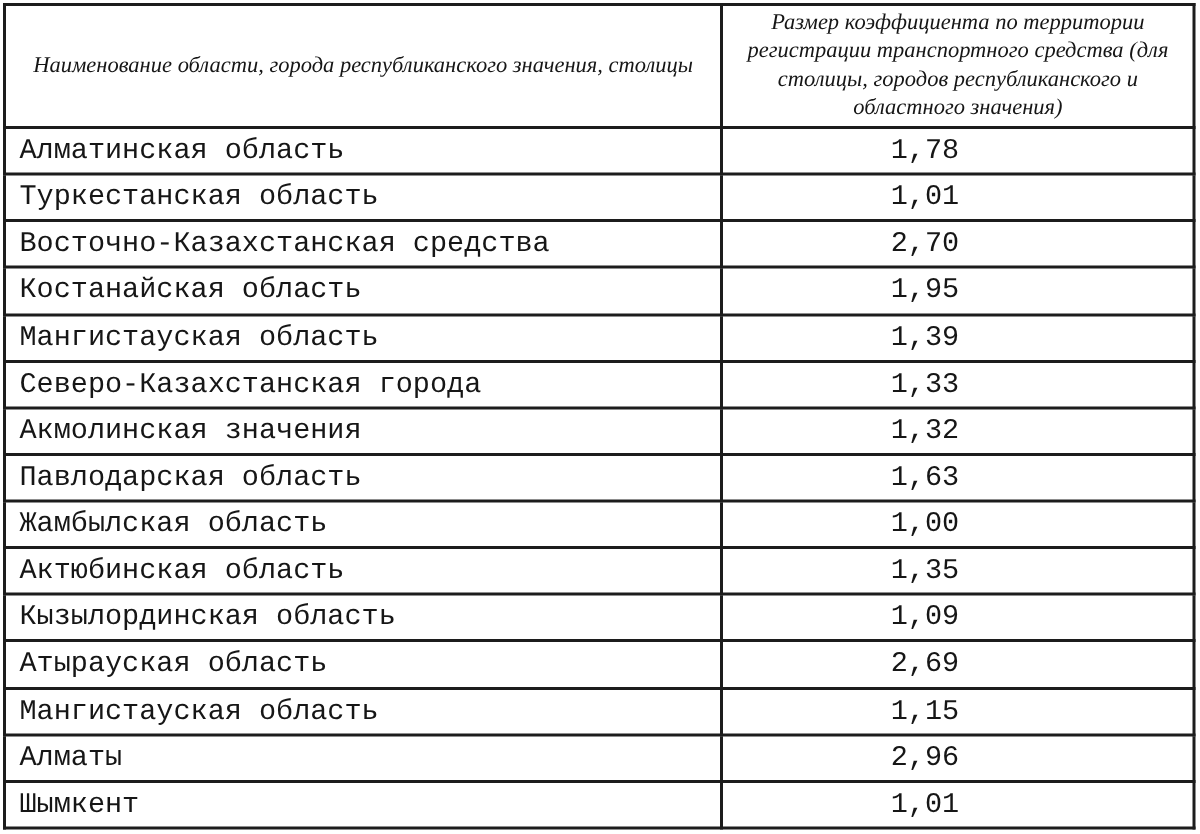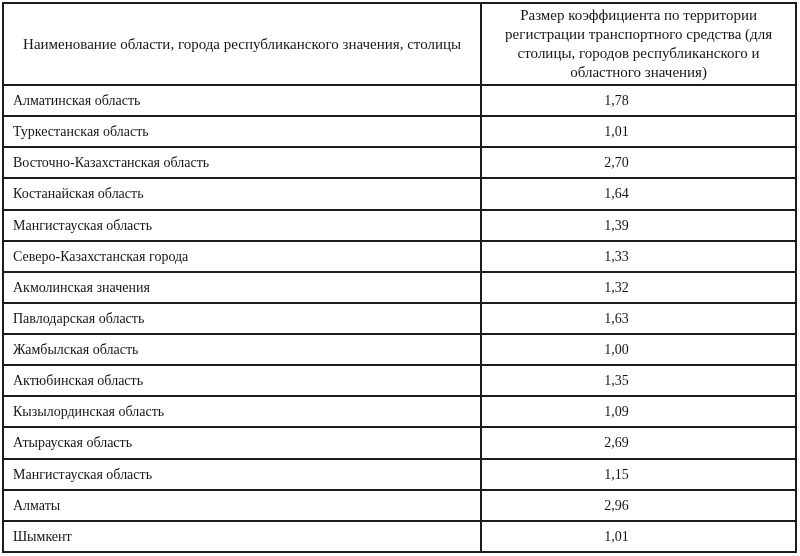--- a/index.html
+++ b/index.html
@@ -33,26 +33,28 @@
   col.c-region { width: 60.3%; }
   col.c-coef   { width: 39.7%; }
   thead tr { height: 82px; }
   th {
     font-weight: normal;
     font-size: 15px;
     line-height: 19px;
     text-align: center;
     vertical-align: middle;
     padding: 2px 14px;
+    font-style: italic;
   }
   td {
-    font-size: 14px;
+    font-size: 19px;
     line-height: 21px;
     vertical-align: middle;
     padding: 0;
+    font-family: Liberation Mono, monospace;
   }
   td.region-cell {
     text-align: left;
     padding-left: 9px;
     padding-right: 4px;
   }
   td.value-cell {
     text-align: center;
     padding-right: 44px;
   }
@@ -75,26 +77,26 @@
     <tbody>
         <tr>
           <td class="region-cell">Алматинская область</td>
           <td class="value-cell">1,78</td>
         </tr>
         <tr>
           <td class="region-cell">Туркестанская область</td>
           <td class="value-cell">1,01</td>
         </tr>
         <tr>
-          <td class="region-cell">Восточно-Казахстанская область</td>
+          <td class="region-cell">Восточно-Казахстанская средства</td>
           <td class="value-cell">2,70</td>
         </tr>
         <tr>
           <td class="region-cell">Костанайская область</td>
-          <td class="value-cell">1,64</td>
+          <td class="value-cell">1,95</td>
         </tr>
         <tr>
           <td class="region-cell">Мангистауская область</td>
           <td class="value-cell">1,39</td>
         </tr>
         <tr>
           <td class="region-cell">Северо-Казахстанская города</td>
           <td class="value-cell">1,33</td>
         </tr>
         <tr>

